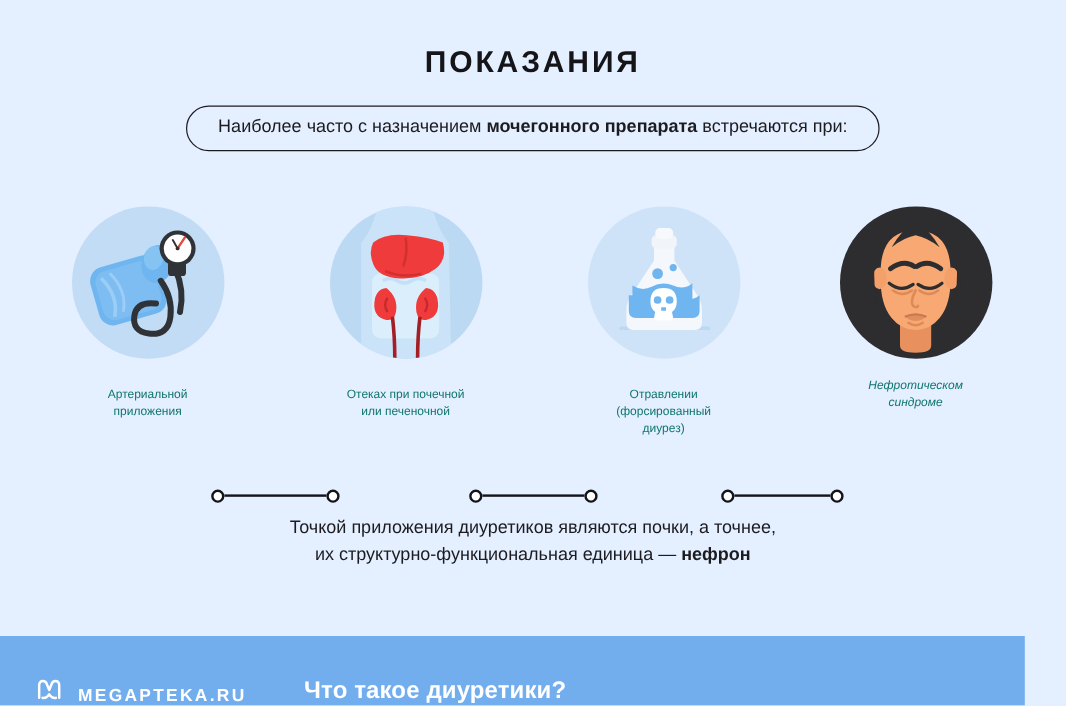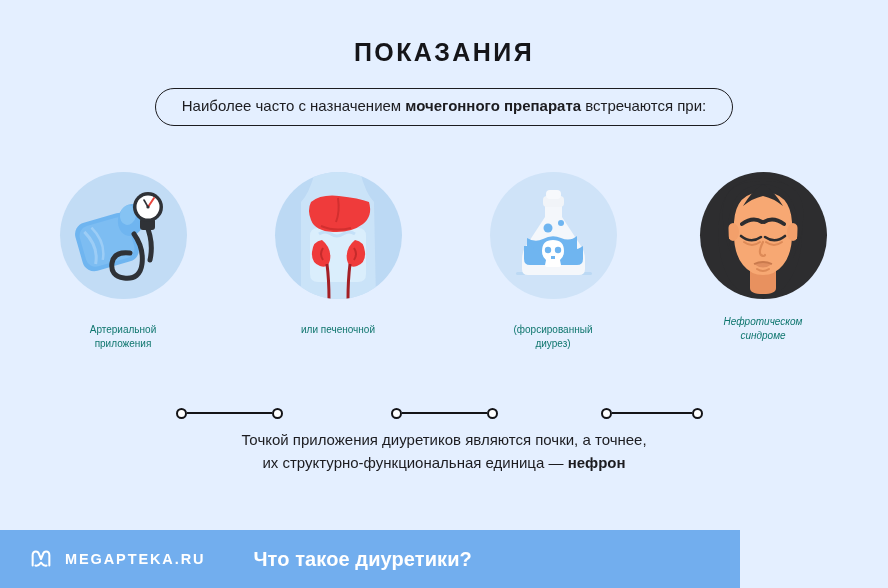--- a/index.html
+++ b/index.html
@@ -134,25 +134,25 @@
     line-height: 1.55;
     color: #1c1c20;
   }
   .footnote b { font-weight: bold; }
 
   
   .footer {
     position: absolute;
     left: 0;
     bottom: 0;
-    width: 740px;
+    width: 854px;
     height: 58px;
     background: #72aeee;
     display: flex;
-    align-items: center;
+    align-items: flex-end;
     padding-left: 28px;
     box-sizing: border-box;
   }
   .logo-mark {
     width: 26px;
     height: 26px;
     margin-right: 11px;
     flex: 0 0 auto;
   }
   .brand {
@@ -230,20 +230,21 @@
           <path d="M47 68 q-9 1 -10 12 q-1 11 8 14 q8 3 10 -6 q2 -12 -8 -20 Z" fill="#ef3b3b"></path>
           <path d="M80 68 q9 1 10 12 q1 11 -8 14 q-8 3 -10 -6 q-2 -12 8 -20 Z" fill="#ef3b3b"></path>
           <path d="M48 76 q-4 6 0 12" stroke="#c52b2b" stroke-width="2" fill="none"></path>
           <path d="M79 76 q4 6 0 12" stroke="#c52b2b" stroke-width="2" fill="none"></path>
 
           <path d="M52 92 q2 16 2 35" stroke="#a41f25" stroke-width="3" fill="none"></path>
           <path d="M75 92 q-2 16 -2 35" stroke="#a41f25" stroke-width="3" fill="none"></path>
         </svg>
       </div>
       <div class="step-label">
+        <div>Отеках при почечной</div>
         <div>или печеночной</div>
       </div>
     </div>
 
     <div class="step step-3">
       <div class="circle pale">
         <svg viewBox="0 0 127 127" width="127" height="127">
 
           <rect x="26" y="100" width="76" height="3" rx="1.5" fill="#bcd9f4"></rect>
 
@@ -260,20 +261,21 @@
 
           <g fill="#ffffff" transform="translate(52,68)">
             <path d="M11 0 q11 0 11 11 q0 6 -4 9 l1 5 q0 2 -2 2 H5 q-2 0 -2 -2 l1 -5 q-4 -3 -4 -9 Q0 0 11 0 Z"></path>
             <circle cx="6" cy="10" r="3.2" fill="#6fb5f0"></circle>
             <circle cx="16" cy="10" r="3.2" fill="#6fb5f0"></circle>
             <path d="M9 16 h4 v3 h-4 Z" fill="#6fb5f0"></path>
           </g>
         </svg>
       </div>
       <div class="step-label">
+        <div>Отравлении</div>
         <div>(форсированный</div>
         <div>диурез)</div>
       </div>
     </div>
 
     <div class="step step-4">
       <div class="circle dark">
         <svg viewBox="0 0 127 127" width="127" height="127">
 
           <path d="M63 6 q33 0 38 36 q4 34 -6 56 q-6 14 -14 20 H39 q-10 -7 -15 -22 q-9 -24 -4 -55 Q26 6 63 6 Z" fill="#2d2d2f"></path>

